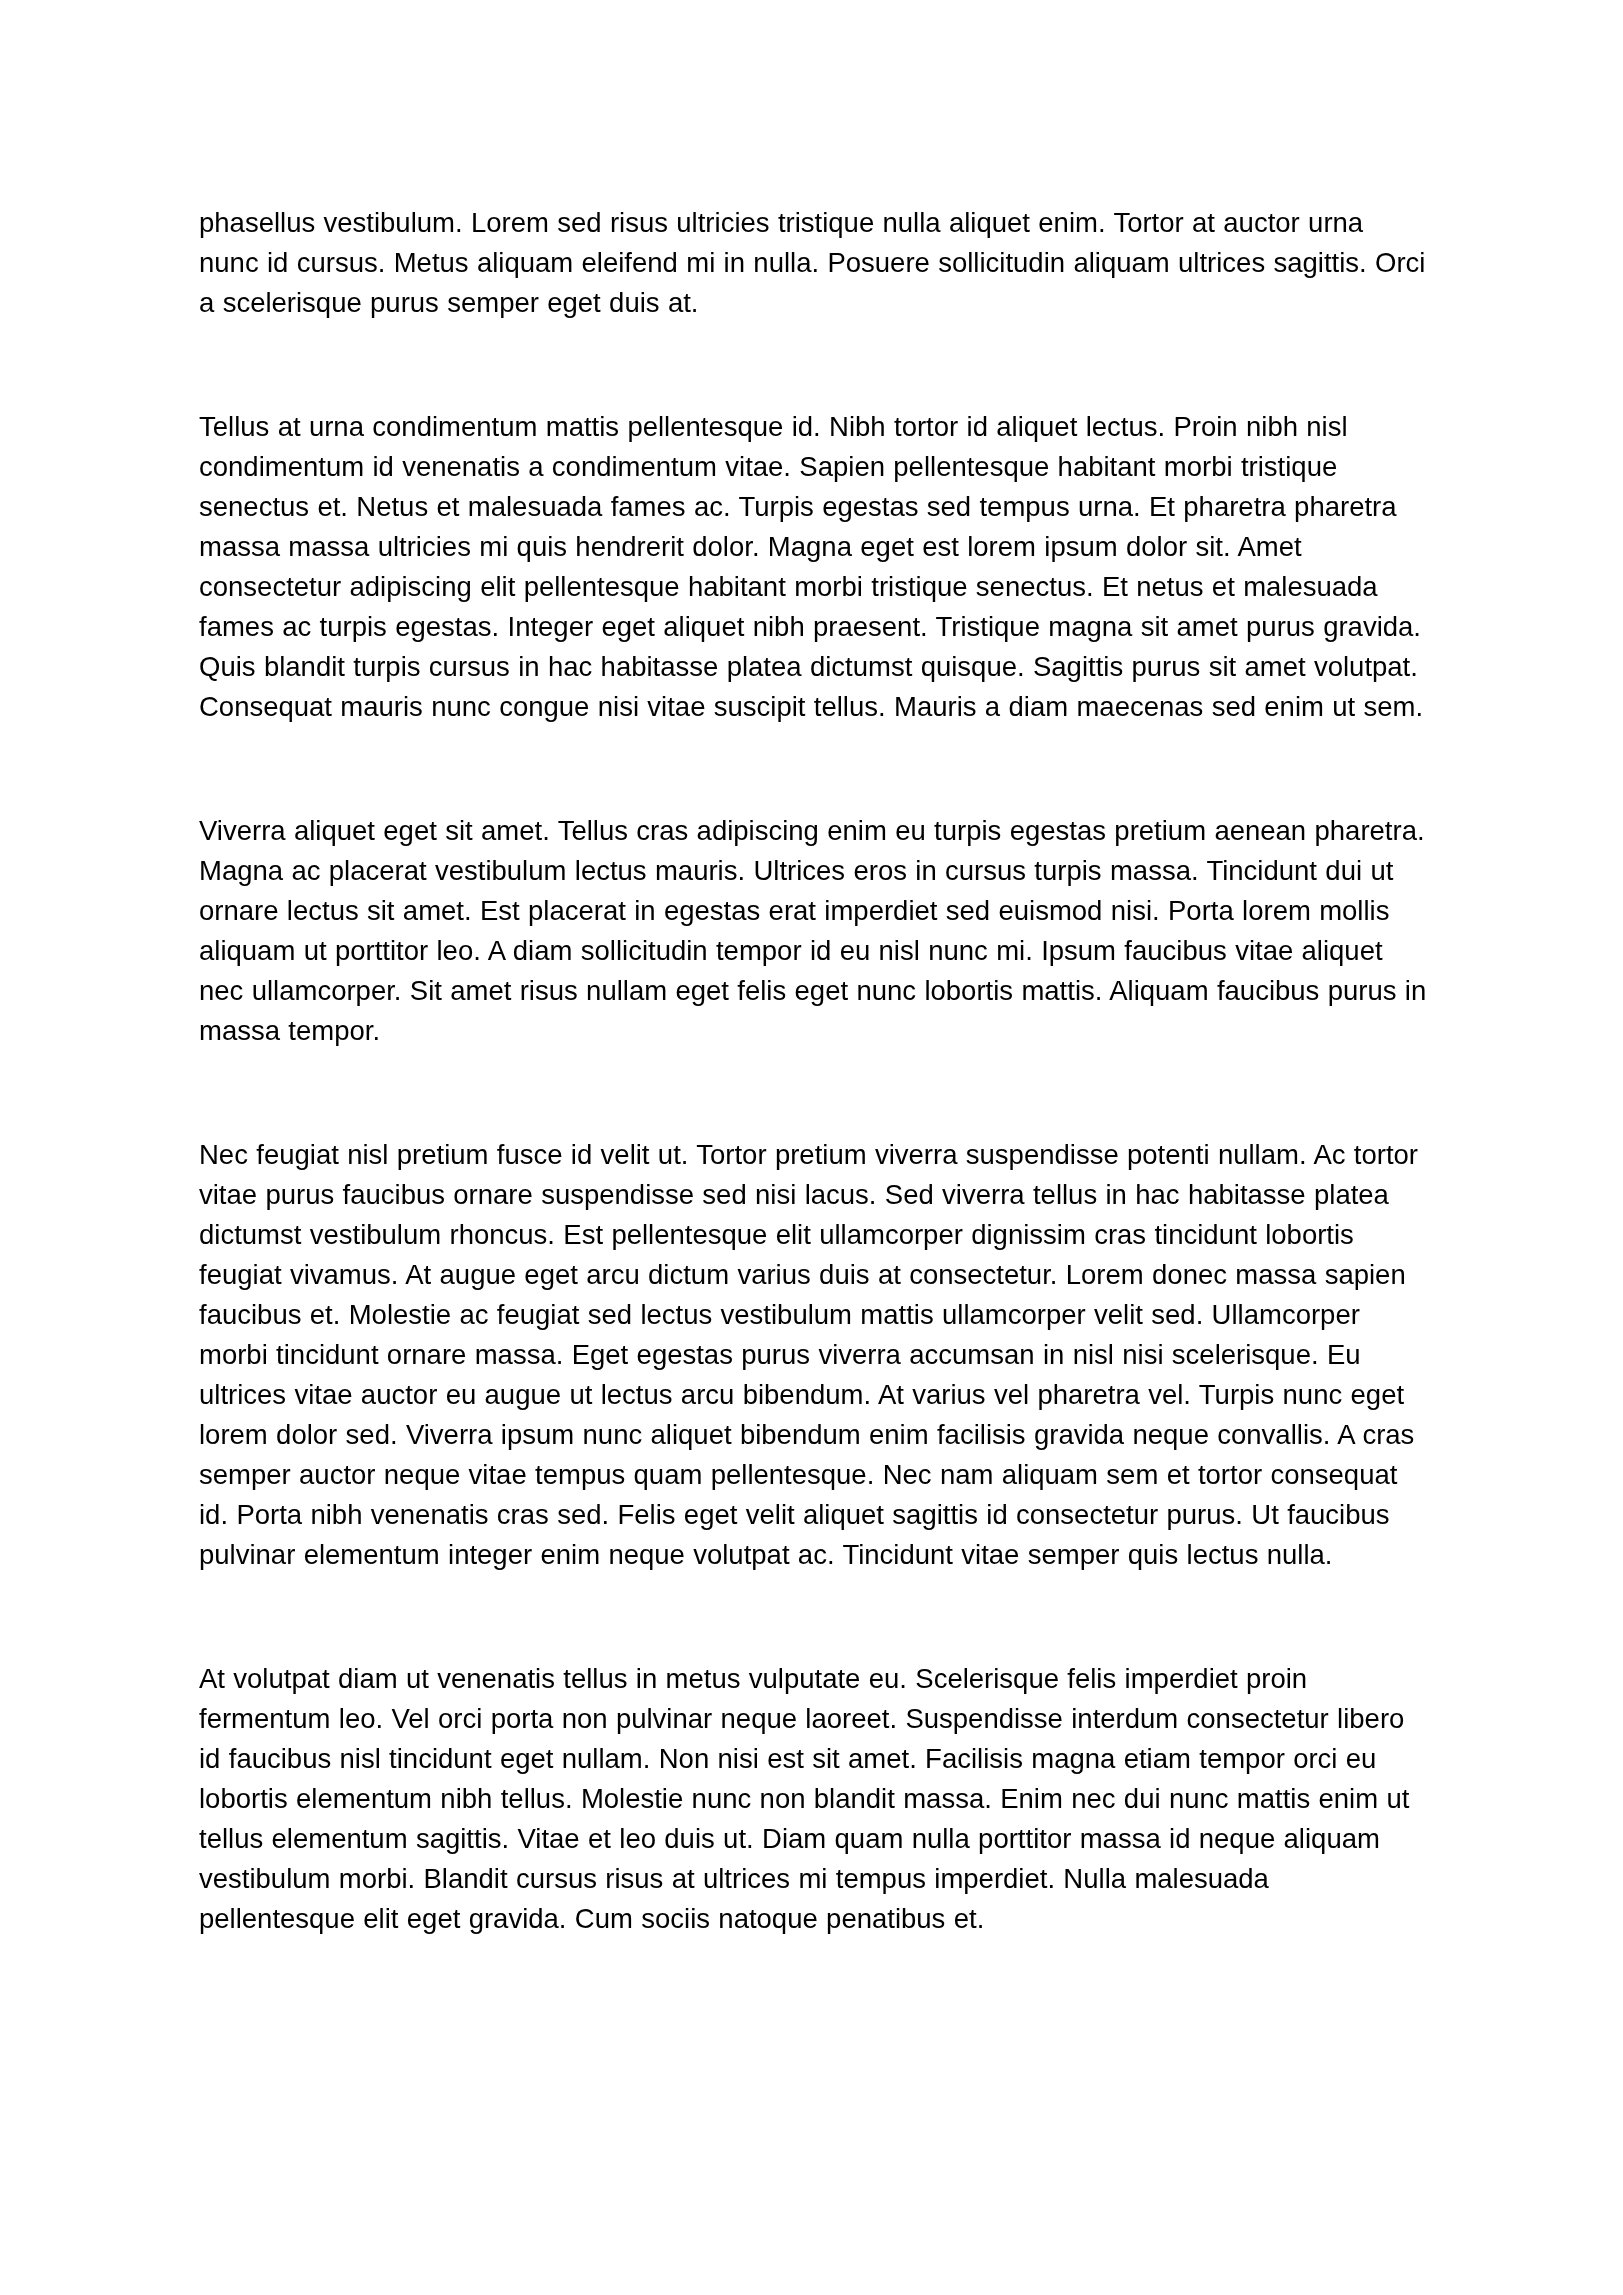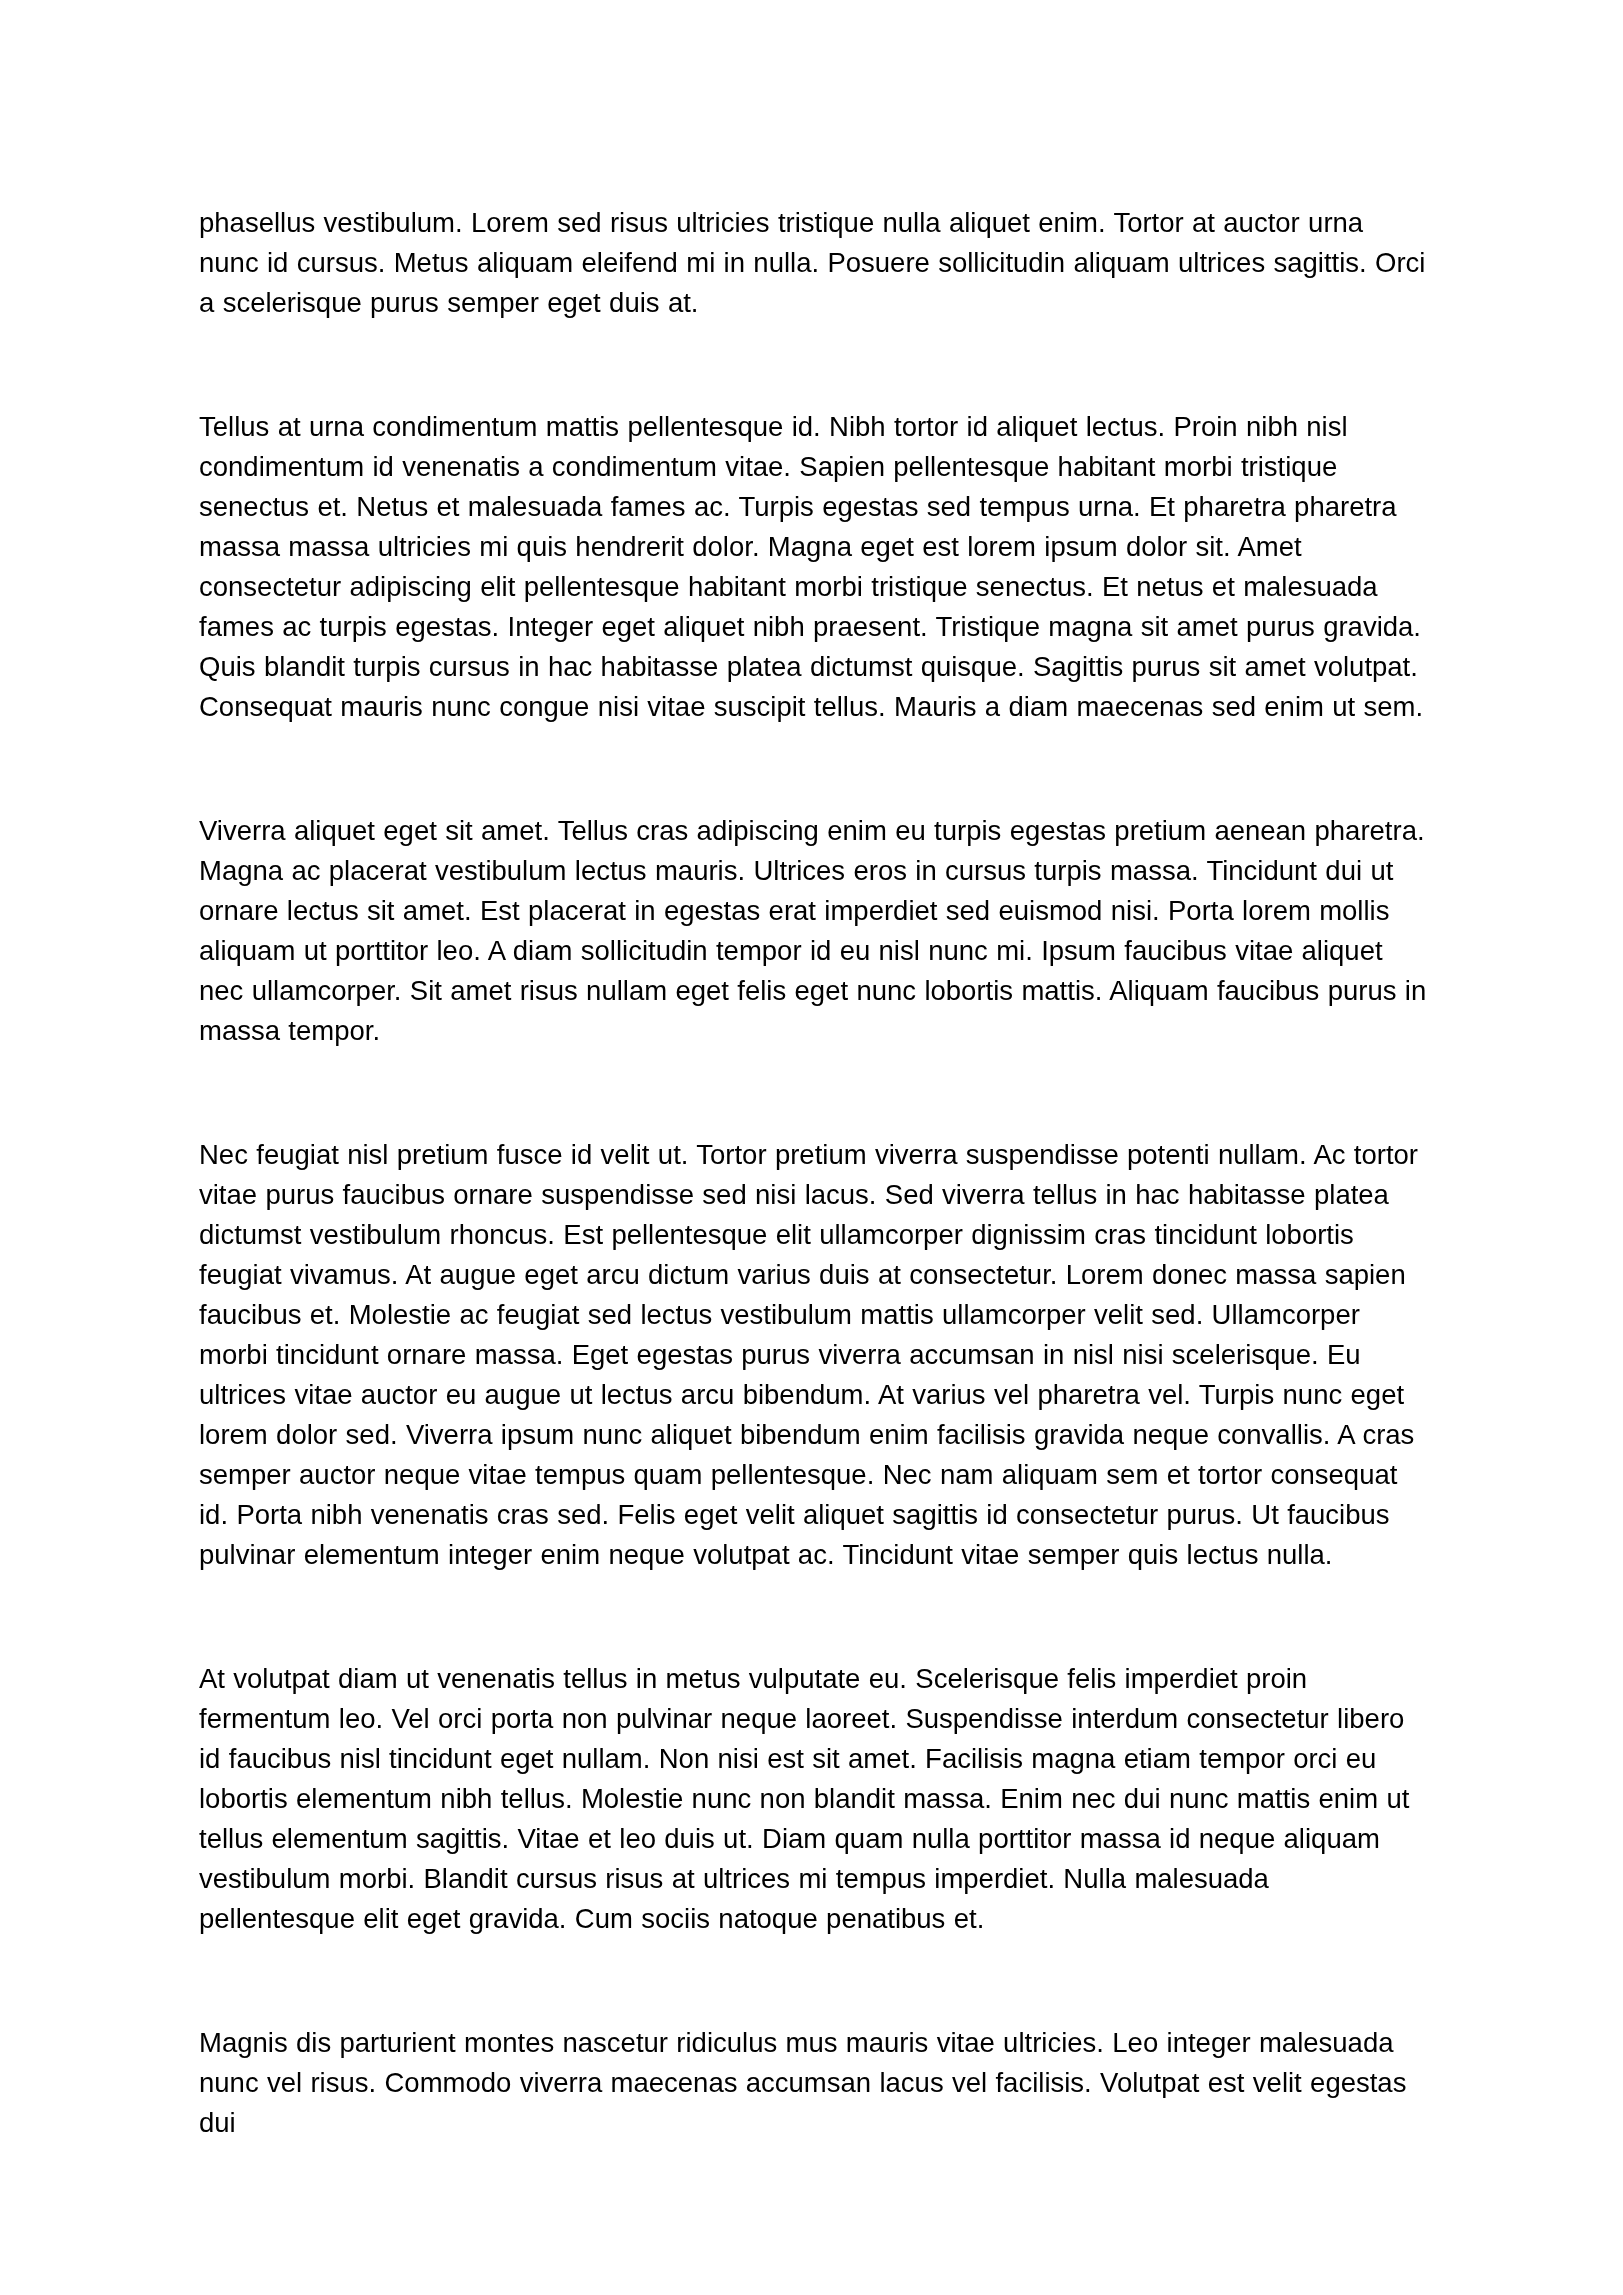--- a/index.html
+++ b/index.html
@@ -32,15 +32,14 @@
 </style>
 </head>
 <body>
 
 <div class="page">
   <p>phasellus vestibulum. Lorem sed risus ultricies tristique nulla aliquet enim. Tortor at auctor urna nunc id cursus. Metus aliquam eleifend mi in nulla. Posuere sollicitudin aliquam ultrices sagittis. Orci a scelerisque purus semper eget duis at.</p>
   <p>Tellus at urna condimentum mattis pellentesque id. Nibh tortor id aliquet lectus. Proin nibh nisl condimentum id venenatis a condimentum vitae. Sapien pellentesque habitant morbi tristique senectus et. Netus et malesuada fames ac. Turpis egestas sed tempus urna. Et pharetra pharetra massa massa ultricies mi quis hendrerit dolor. Magna eget est lorem ipsum dolor sit. Amet consectetur adipiscing elit pellentesque habitant morbi tristique senectus. Et netus et malesuada fames ac turpis egestas. Integer eget aliquet nibh praesent. Tristique magna sit amet purus gravida. Quis blandit turpis cursus in hac habitasse platea dictumst quisque. Sagittis purus sit amet volutpat. Consequat mauris nunc congue nisi vitae suscipit tellus. Mauris a diam maecenas sed enim ut sem.</p>
   <p>Viverra aliquet eget sit amet. Tellus cras adipiscing enim eu turpis egestas pretium aenean pharetra. Magna ac placerat vestibulum lectus mauris. Ultrices eros in cursus turpis massa. Tincidunt dui ut ornare lectus sit amet. Est placerat in egestas erat imperdiet sed euismod nisi. Porta lorem mollis aliquam ut porttitor leo. A diam sollicitudin tempor id eu nisl nunc mi. Ipsum faucibus vitae aliquet nec ullamcorper. Sit amet risus nullam eget felis eget nunc lobortis mattis. Aliquam faucibus purus in massa tempor.</p>
   <p>Nec feugiat nisl pretium fusce id velit ut. Tortor pretium viverra suspendisse potenti nullam. Ac tortor vitae purus faucibus ornare suspendisse sed nisi lacus. Sed viverra tellus in hac habitasse platea dictumst vestibulum rhoncus. Est pellentesque elit ullamcorper dignissim cras tincidunt lobortis feugiat vivamus. At augue eget arcu dictum varius duis at consectetur. Lorem donec massa sapien faucibus et. Molestie ac feugiat sed lectus vestibulum mattis ullamcorper velit sed. Ullamcorper morbi tincidunt ornare massa. Eget egestas purus viverra accumsan in nisl nisi scelerisque. Eu ultrices vitae auctor eu augue ut lectus arcu bibendum. At varius vel pharetra vel. Turpis nunc eget lorem dolor sed. Viverra ipsum nunc aliquet bibendum enim facilisis gravida neque convallis. A cras semper auctor neque vitae tempus quam pellentesque. Nec nam aliquam sem et tortor consequat id. Porta nibh venenatis cras sed. Felis eget velit aliquet sagittis id consectetur purus. Ut faucibus pulvinar elementum integer enim neque volutpat ac. Tincidunt vitae semper quis lectus nulla.</p>
   <p>At volutpat diam ut venenatis tellus in metus vulputate eu. Scelerisque felis imperdiet proin fermentum leo. Vel orci porta non pulvinar neque laoreet. Suspendisse interdum consectetur libero id faucibus nisl tincidunt eget nullam. Non nisi est sit amet. Facilisis magna etiam tempor orci eu lobortis elementum nibh tellus. Molestie nunc non blandit massa. Enim nec dui nunc mattis enim ut tellus elementum sagittis. Vitae et leo duis ut. Diam quam nulla porttitor massa id neque aliquam vestibulum morbi. Blandit cursus risus at ultrices mi tempus imperdiet. Nulla malesuada pellentesque elit eget gravida. Cum sociis natoque penatibus et.</p>
-  <p>Magnis dis parturient montes nascetur ridiculus mus mauris vitae ultricies. Leo integer malesuada nunc vel risus. Commodo viverra maecenas accumsan lacus vel facilisis. Volutpat est velit egestas dui</p>
 </div>
 
 
 </body></html>

